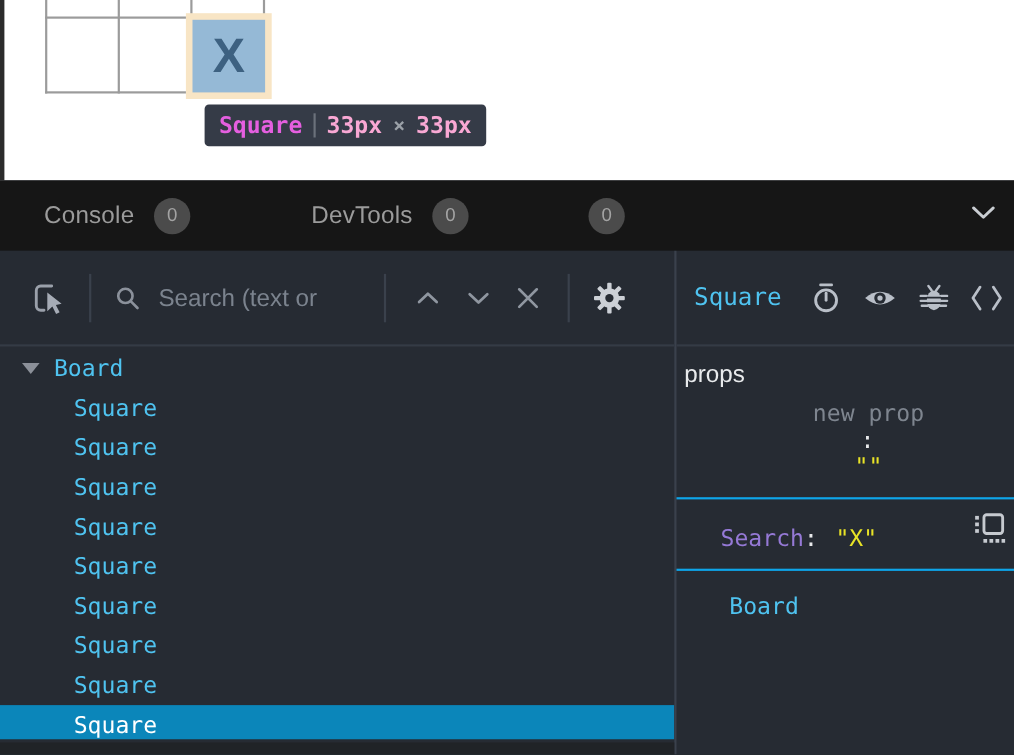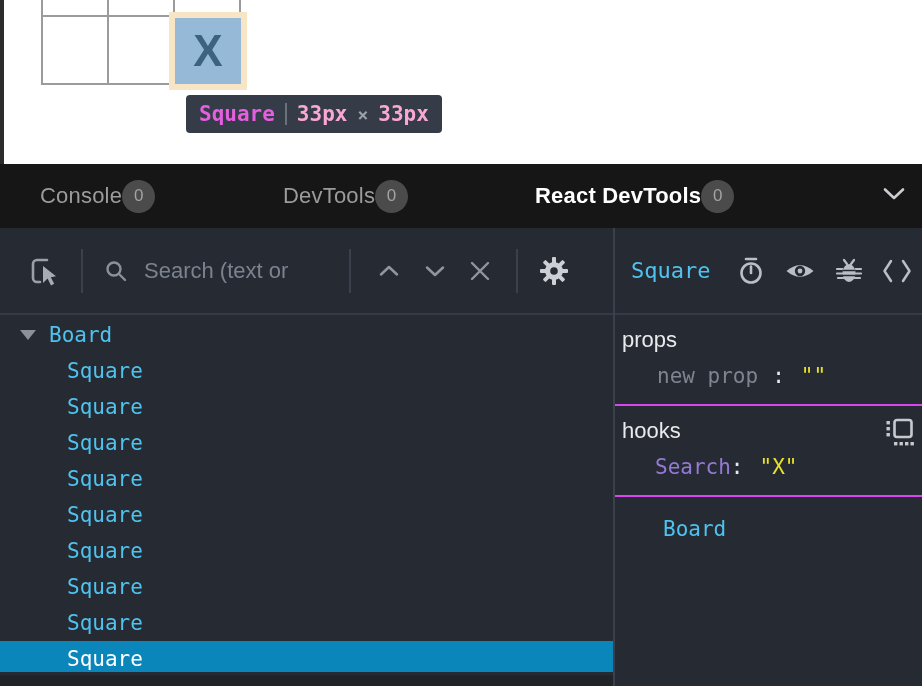--- a/index.html
+++ b/index.html
@@ -20,21 +20,21 @@
   .tooltip { left:186px; top:95px; height:38px; background:#353b47; border-radius:4px;
              display:inline-flex; align-items:center; padding:0 13px; gap:10px;
              font-family:"DejaVu Sans Mono", monospace; font-weight:bold; font-size:21px; }
   .tt-name { color:var(--magenta); }
   .tt-sep { width:2px; height:22px; background:#6b717b; }
   .tt-dim { color:#f9a8d4; }
   .tt-x { color:#9ba1a8; font-size:18px; }
 
   
   .tabbar { left:0; top:164px; width:922px; height:64px; background:#161616; }
-  .tab { position:absolute; top:0; height:64px; display:flex; align-items:center; cursor:default; }
+  .tab { position:absolute; top:0; height:64px; display:flex; align-items:center; gap:18px; cursor:default; }
   .tab-label { font-size:22px; color:#9b9b9b; font-weight:500; letter-spacing:.2px; }
   .tab.active .tab-label { color:#ffffff; font-weight:700; }
   .badge { width:33px; height:33px; border-radius:50%; background:#4b4b4b; color:#a3a3a3;
            font-size:17px; display:flex; align-items:center; justify-content:center; }
   .tab-chevron { position:absolute; right:16px; top:50%; transform:translateY(-50%); }
 
   
   .devtools { left:0; top:228px; width:922px; height:458px; background:#262b33; }
   .vdivider { left:613px; top:0; width:2px; height:458px; background:#3a414c; }
   .left-pane { left:0; top:0; width:613px; height:458px; }
@@ -56,25 +56,25 @@
            border-top:10px solid #8b9099; }
   .tree-row.child { padding-left:67px; }
   .tree-row.selected { background:var(--selection); color:#ffffff; }
   .scroll-strip { position:absolute; bottom:0; left:0; width:613px; height:11px; background:#202327; }
 
   .r-toolbar { height:87px; border-bottom:2px solid #343b45;
                display:flex; align-items:center; padding:0 10px 0 16px; }
   .component-name { color:var(--accent); font-family:"DejaVu Sans Mono", monospace; font-size:22px; }
   .r-icons { margin-left:auto; display:flex; align-items:center; gap:18px; }
 
-  .section { border-bottom:2px solid #d946ef; padding:12px 0 16px 7px; position:relative; }
+  .section { border-bottom:2px solid #0ea5e9; padding:12px 0 16px 7px; position:relative; }
   .section-title { font-size:22px; color:#e8eaec; }
   .kv-row { font-family:"DejaVu Sans Mono", monospace; font-size:21px; margin-top:11px;
             display:flex; align-items:center; }
-  .props-row { padding-left:35px; }
+  .props-row { padding-left:35px;flex-direction:column; }
   .hooks-row { padding-left:33px; }
   .prop-name { color:#7e858f; }
   .hook-name { color:var(--purple); }
   .kv-colon { color:#e8eaec; margin:0 16px 0 14px; }
   .kv-value { color:var(--yellow); }
   .rendered-link { color:var(--accent); font-family:"DejaVu Sans Mono", monospace; font-size:21px;
                    margin-top:8px; padding-left:41px; }
   .parse-hooks-btn { position:absolute; right:8px; top:12px; background:none; border:none; }
   .section.last { border-bottom:none; }
 </style>
@@ -110,21 +110,20 @@
   <div class="abs tabbar">
     <div class="tab" style="left:40px">
       <span class="tab-label">Console</span>
       <span class="badge">0</span>
     </div>
     <div class="tab" style="left:283px">
       <span class="tab-label">DevTools</span>
       <span class="badge">0</span>
     </div>
     <div class="tab active" style="left:535px">
-      <span class="tab-label">React DevTools</span>
       <span class="badge">0</span>
     </div>
     <span class="tab-chevron">
       <svg width="24" height="14" viewBox="0 0 24 14">
           <polyline points="3,2.5 12,11 21,2.5" fill="none" stroke="#c9cdd2" stroke-width="2.6" stroke-linecap="round" stroke-linejoin="round"></polyline>
         </svg>
     </span>
   </div>
 
   <div class="abs devtools">
@@ -237,21 +236,20 @@
       <div class="section">
         <div class="section-title">props</div>
         <div class="kv-row props-row">
           <span class="prop-name">new prop</span>
           <span class="kv-colon">:</span>
           <span class="kv-value">""</span>
         </div>
       </div>
 
       <div class="section">
-        <div class="section-title">hooks</div>
         <button class="parse-hooks-btn">
           <svg width="30" height="28" viewBox="0 0 30 28">
             <rect x="10.5" y="2" width="17" height="17" rx="2.5" fill="none" stroke="#c6cad0" stroke-width="2.6"></rect>
             <g fill="#c6cad0">
               <rect x="2.5" y="3" width="3.4" height="3.4"></rect>
               <rect x="2.5" y="9" width="3.4" height="3.4"></rect>
               <rect x="2.5" y="15" width="3.4" height="3.4"></rect>
               <rect x="10" y="24" width="3.4" height="3.4"></rect>
               <rect x="15.5" y="24" width="3.4" height="3.4"></rect>
               <rect x="21" y="24" width="3.4" height="3.4"></rect>

